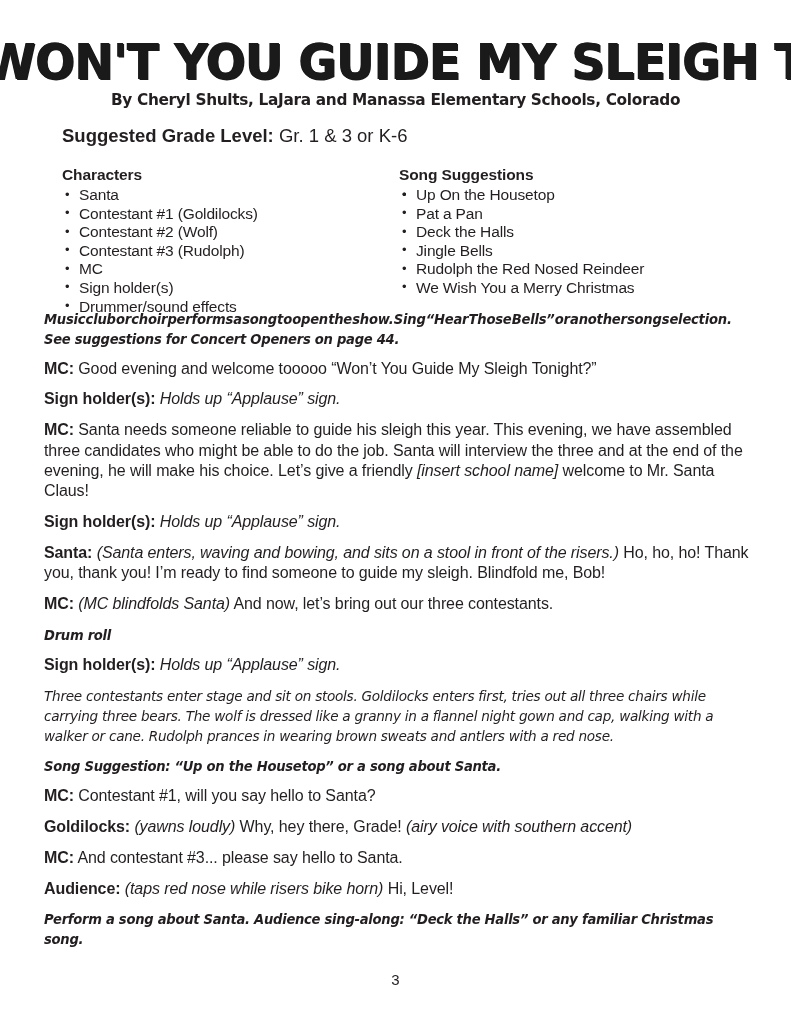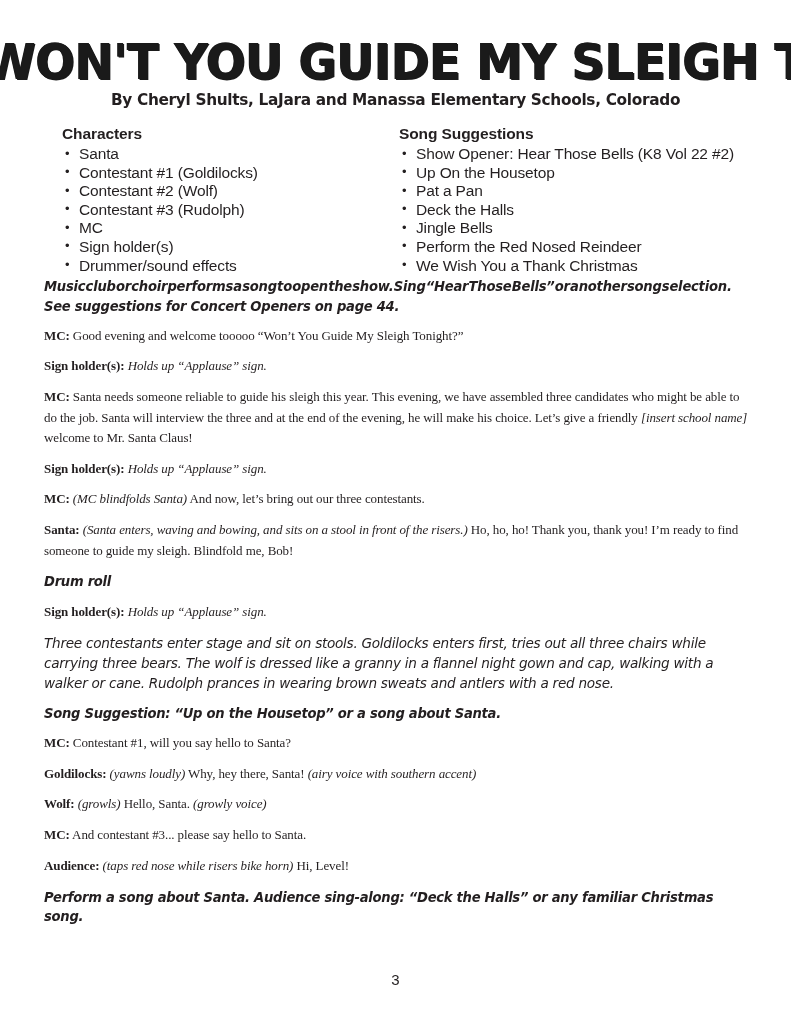--- a/index.html
+++ b/index.html
@@ -72,21 +72,21 @@
   }
 
   
   .cols {
     position: relative;
     margin-left: 18px;
     height: 152px;
   }
   .col {
     position: absolute;
-    top: 0;
+    top: 8px;
   }
   .col-left  { left: 0px;   width: 340px; }
   .col-right { left: 337px; width: 370px; }
 
   .col-head {
     font-weight: bold;
     font-size: 15.5px;
     line-height: 19px;
     margin-bottom: 2px;
     letter-spacing: -0.1px;
@@ -106,26 +106,25 @@
   }
   .col li .bullet {
     position: absolute;
     left: 3px;
     top: -0.5px;
     font-size: 13px;
   }
 
   
   .blk {
-    font-size: 13px;
+    font-size: 16px;
     line-height: 20.3px;
     margin-bottom: 10.5px;
     letter-spacing: -0.1px;
     color: #231f20;
-    font-family: Liberation Serif, serif;
   }
   .spk { font-weight: bold; }
   .dir { font-style: italic; }
 
   
   .note {
     font-family: "DejaVu Sans", sans-serif;
     font-weight: bold;
     font-style: italic;
     font-size: 14.6px;
@@ -170,46 +169,50 @@
 </head>
 <body>
 
 <div class="page">
 
   <div class="title">Won't You Guide My Sleigh Tonight?</div>
   <div class="byline">By Cheryl Shults, LaJara and Manassa Elementary Schools, Colorado</div>
 
   <div class="body-area">
 
+    <div class="grade-line">
+      <span class="lbl">Suggested Grade Level:</span>
+      <span>Gr. 1 &amp; 3 or K-6</span>
+    </div>
 
     <div class="cols">
 
       <div class="col col-left">
         <div class="col-head">Characters</div>
         <ul>
           <li><span class="bullet">•</span><span>Santa</span></li>
           <li><span class="bullet">•</span><span>Contestant #1 (Goldilocks)</span></li>
           <li><span class="bullet">•</span><span>Contestant #2 (Wolf)</span></li>
           <li><span class="bullet">•</span><span>Contestant #3 (Rudolph)</span></li>
           <li><span class="bullet">•</span><span>MC</span></li>
           <li><span class="bullet">•</span><span>Sign holder(s)</span></li>
           <li><span class="bullet">•</span><span>Drummer/sound effects</span></li>
         </ul>
       </div>
 
       <div class="col col-right">
         <div class="col-head">Song Suggestions</div>
         <ul>
-          <li><span class="bullet">•</span><span>Show Opener: Hear Those Bells (K8 Vol 22 #2)</span></li>
+          <li><span class="bullet">•</span></li>
           <li><span class="bullet">•</span><span>Up On the Housetop</span></li>
           <li><span class="bullet">•</span><span>Pat a Pan</span></li>
           <li><span class="bullet">•</span><span>Deck the Halls</span></li>
           <li><span class="bullet">•</span><span>Jingle Bells</span></li>
-          <li><span class="bullet">•</span><span>Perform the Red Nosed Reindeer</span></li>
-          <li><span class="bullet">•</span><span>We Wish You a Thank Christmas</span></li>
+          <li><span class="bullet">•</span><span>Rudolph the Red Nosed Reindeer</span></li>
+          <li><span class="bullet">•</span><span>We Wish You a Merry Christmas</span></li>
         </ul>
       </div>
 
     </div>
 
     <div class="note note-squish">
       <div class="l1">Music club or choir performs a song to open the show. Sing “Hear Those Bells” or another song selection.</div>
       <div>See suggestions for Concert Openers on page 44.</div>
     </div>
 
@@ -223,49 +226,46 @@
 
     <div class="blk">
       <span class="spk">MC:</span><span> Santa needs someone reliable to guide his sleigh this year. This evening, we have assembled three candidates who might be able to do the job. Santa will interview the three and at the end of the evening, he will make his choice. Let’s give a friendly </span><span class="dir">[insert school name]</span><span> welcome to Mr. Santa Claus!</span>
     </div>
 
     <div class="blk">
       <span class="spk">Sign holder(s):</span><span class="dir"> Holds up “Applause” sign.</span>
     </div>
 
     <div class="blk">
+      <span class="spk">Santa:</span><span class="dir"> (Santa enters, waving and bowing, and sits on a stool in front of the risers.)</span><span> Ho, ho, ho! Thank you, thank you!  I’m ready to find someone to guide my sleigh. Blindfold me, Bob!</span>
+    </div>
+
+    <div class="blk">
       <span class="spk">MC:</span><span class="dir"> (MC blindfolds Santa)</span><span> And now, let’s bring out our three contestants.</span>
     </div>
 
-    <div class="blk">
-      <span class="spk">Santa:</span><span class="dir"> (Santa enters, waving and bowing, and sits on a stool in front of the risers.)</span><span> Ho, ho, ho! Thank you, thank you!  I’m ready to find someone to guide my sleigh. Blindfold me, Bob!</span>
-    </div>
-
     <div class="note tight">Drum roll</div>
 
     <div class="blk">
       <span class="spk">Sign holder(s):</span><span class="dir"> Holds up “Applause” sign.</span>
     </div>
 
     <div class="narr">Three contestants enter stage and sit on stools. Goldilocks enters first, tries out all three chairs while carrying three bears. The wolf is dressed like a granny in a flannel night gown and cap, walking with a walker or cane. Rudolph prances in wearing brown sweats and antlers with a red nose.</div>
 
     <div class="note">Song Suggestion:  “Up on the Housetop” or a song about Santa.</div>
 
     <div class="blk">
       <span class="spk">MC:</span><span> Contestant #1, will you say hello to Santa?</span>
     </div>
 
     <div class="blk">
-      <span class="spk">Goldilocks:</span><span class="dir"> (yawns loudly)</span><span> Why, hey there, Santa! </span><span class="dir">(airy voice with southern accent)</span>
-    </div>
-
-
-    <div class="blk">
-      <span class="spk">Wolf:</span><span class="dir"> (growls)</span><span> Hello, Santa. </span><span class="dir">(growly voice)</span>
-    </div>
+      <span class="spk">Goldilocks:</span><span class="dir"> (yawns loudly)</span><span> Why, hey there, Grade! </span><span class="dir">(airy voice with southern accent)</span>
+    </div>
+
+
 
     <div class="blk">
       <span class="spk">MC:</span><span> And contestant #3... please say hello to Santa.</span>
     </div>
 
     <div class="blk">
       <span class="spk">Audience:</span><span class="dir"> (taps red nose while risers bike horn)</span><span> Hi, Level!</span>
     </div>
 
     <div class="note">Perform a song about Santa. Audience sing-along: “Deck the Halls” or any familiar Christmas song.</div>

